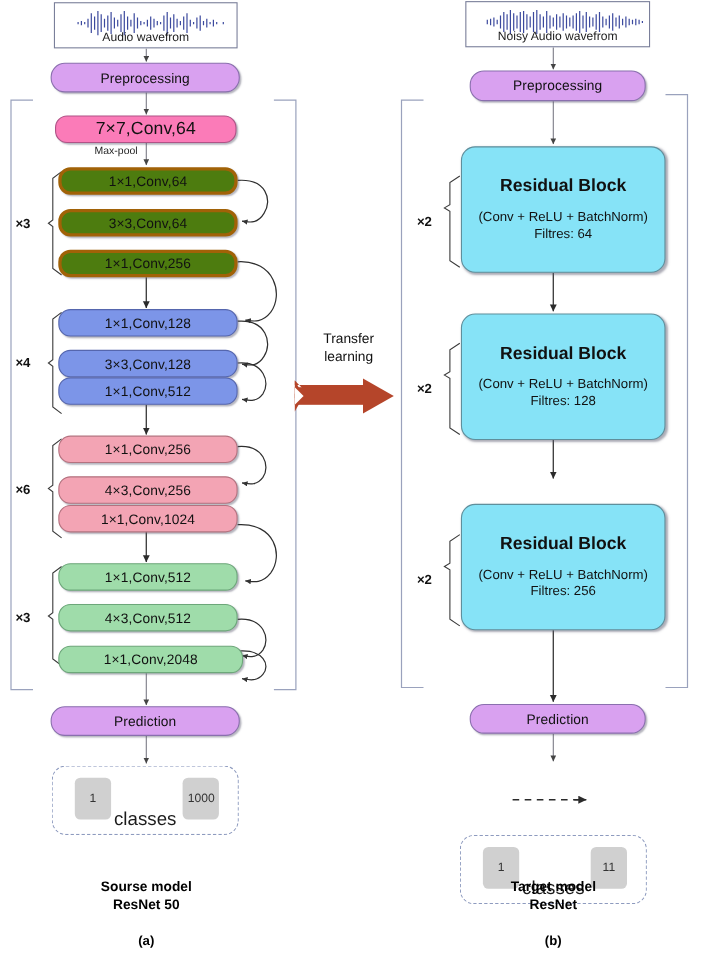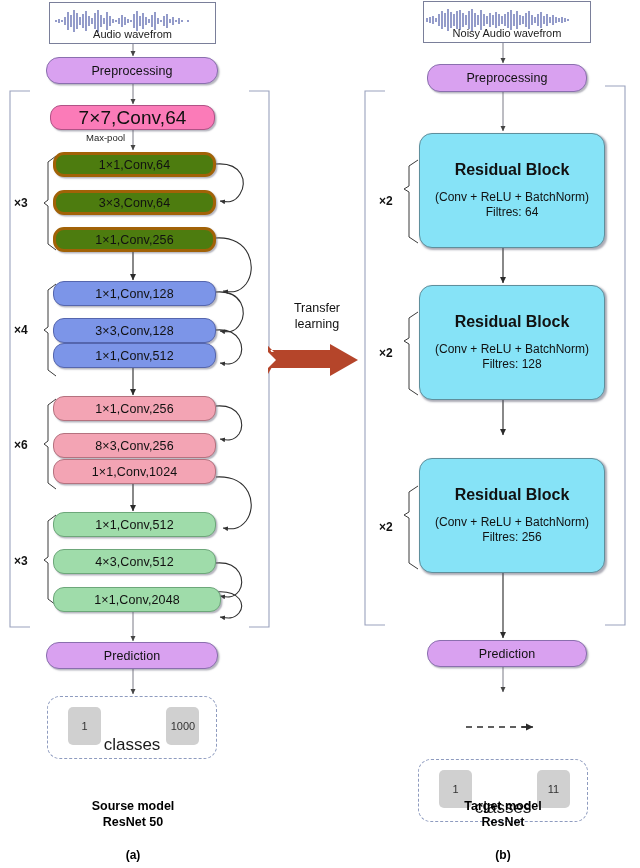--- a/index.html
+++ b/index.html
@@ -10,42 +10,42 @@
     color:#1a1a1a;
   }
   #stage{position:absolute;left:0;top:0;width:640px;height:868px;}
 
   
   .abs{position:absolute;box-sizing:border-box;}
 
   
   .wave-panel{
     border:1px solid #7a7f9a;background:#ffffff;
-    display:flex;flex-direction:column;justify-content:flex-start;align-items:flex-start;
+    display:flex;flex-direction:column;justify-content:flex-start;align-items:flex-end;
     box-sizing:border-box;overflow:hidden;
   }
   .wave-panel svg{display:block;}
   .wave-label{
     font-size:11px;line-height:11px;color:#1b1b1b;
     position:absolute;left:0;right:0;bottom:3px;text-align:center;
     white-space:nowrap;
   }
 
   
   .pill{
     box-sizing:border-box;
     border-radius:11px;
     display:flex;align-items:center;justify-content:center;
     font-size:12.5px;letter-spacing:0.1px;
     color:#111;
     box-shadow:1.5px 1.5px 1.5px rgba(90,90,110,0.45);
     text-align:center;
   }
   .pill.prep{background:#d9a1f0;border:1px solid #8a6fae;border-radius:13px;}
-  .pill.conv7{background:#fb7bb8;border:1px solid #b05286;font-size:19px;}
+  .pill.conv7{background:#fb7bb8;border:1px solid #b05286;font-size:16px;}
   .pill.c-cyan{background:#4d7c0f;border:3px solid #a16207;}
   .pill.c-blue{background:#7c95e8;border:1px solid #5566ae;}
   .pill.c-pink{background:#f3a4b4;border:1px solid #b4727f;}
   .pill.c-green{background:#9fdcaa;border:1px solid #6da77a;}
 
   
   .resblock{
     box-sizing:border-box;
     background:#86e3f7;border:1px solid #5f8f9c;border-radius:13px;
     box-shadow:1.5px 1.5px 2px rgba(90,90,110,0.5);
@@ -257,21 +257,21 @@
   <div class="abs pill c-cyan" style="left:53px;top:190px;width:163px;height:25px;">3×3,Conv,64</div>
   <div class="abs pill c-cyan" style="left:53px;top:227px;width:163px;height:25px;">1×1,Conv,256</div>
 
   <div class="xlabel" style="left:14px;top:323px;">×4</div>
   <div class="abs pill c-blue" style="left:53px;top:281px;width:163px;height:25px;">1×1,Conv,128</div>
   <div class="abs pill c-blue" style="left:53px;top:318px;width:163px;height:25px;">3×3,Conv,128</div>
   <div class="abs pill c-blue" style="left:53px;top:343px;width:163px;height:25px;">1×1,Conv,512</div>
 
   <div class="xlabel" style="left:14px;top:438px;">×6</div>
   <div class="abs pill c-pink" style="left:53px;top:396px;width:163px;height:25px;">1×1,Conv,256</div>
-  <div class="abs pill c-pink" style="left:53px;top:433px;width:163px;height:25px;">8×3,Conv,256</div>
+  <div class="abs pill c-pink" style="left:53px;top:433px;width:163px;height:25px;">4×3,Conv,256</div>
   <div class="abs pill c-pink" style="left:53px;top:459px;width:163px;height:25px;">1×1,Conv,1024</div>
 
   <div class="xlabel" style="left:14px;top:554px;">×3</div>
   <div class="abs pill c-green" style="left:53px;top:512px;width:163px;height:25px;">1×1,Conv,512</div>
   <div class="abs pill c-green" style="left:53px;top:549px;width:163px;height:25px;">4×3,Conv,512</div>
   <div class="abs pill c-green" style="left:53px;top:587px;width:168px;height:25px;">1×1,Conv,2048</div>
 
   <div class="abs pill prep" style="left:46px;top:642px;width:172px;height:27px;">Prediction</div>
 
   <div class="abs classes-panel" style="left:47px;top:696px;width:170px;height:63px;">

